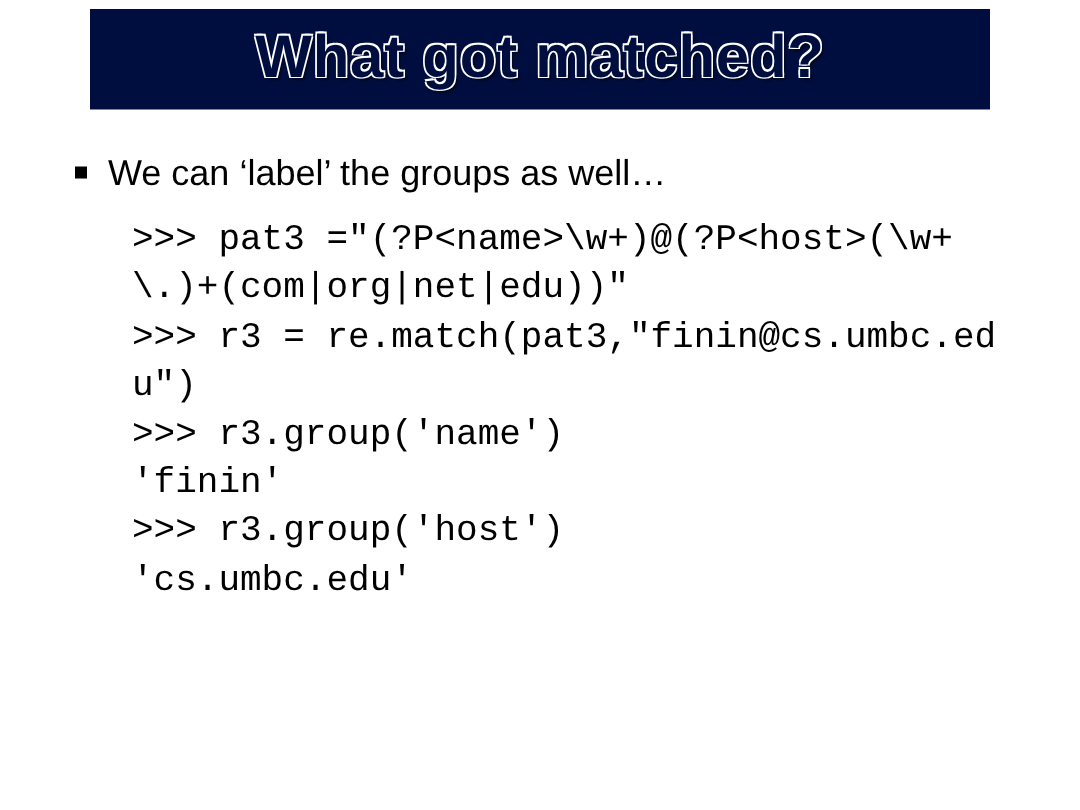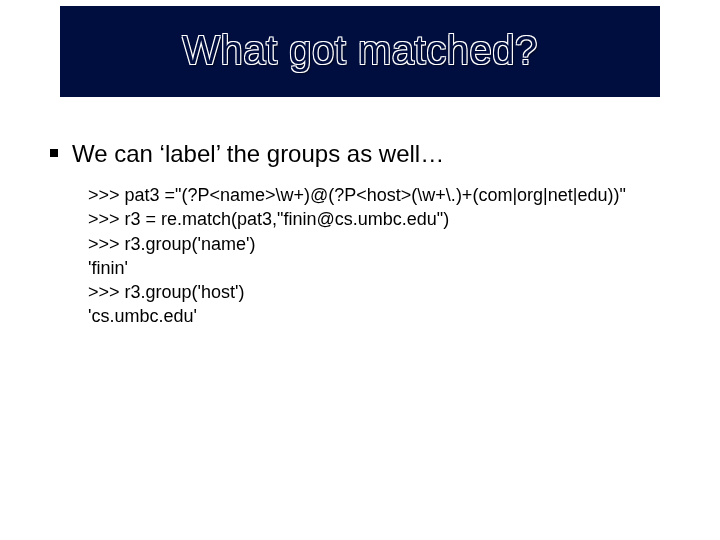--- a/index.html
+++ b/index.html
@@ -18,57 +18,56 @@
     box-sizing: border-box;
     padding: 0 30px 20px 30px;
   }
   .title-band {
     background: #000e3f;
     margin: 6px 30px 0 30px;
     padding: 10px 0 12px 0;
     text-align: center;
   }
   .title-band h1 {
-    margin: 12px;
+    margin: 0;
     font-size: 40px;
-    font-weight: normal;
+    font-weight: bold;
     color: #000e3f;
     
     text-shadow:
       -1px -1px 0 #fff,
        1px -1px 0 #fff,
       -1px  1px 0 #fff,
        1px  1px 0 #fff,
        2px  2px 2px rgba(0,0,0,0.5);
     letter-spacing: 0.5px;
   }
   .body {
     padding: 28px 20px 0 20px;
     font-size: 24px;
     color: #000;
     line-height: 1.25;
   }
   .bullet {
     position: relative;
     padding-left: 22px;
     margin-bottom: 10px;
-    margin-top: 14px;
   }
   .bullet::before {
     content: "";
     position: absolute;
     left: 0;
     top: 10px;
     width: 8px;
     height: 8px;
     background: #000;
   }
   .code {
-    font-family: Liberation Sans, sans-serif;
-    font-size: 18px;
+    font-family: Liberation Mono, monospace;
+    font-size: 24px;
     line-height: 1.35;
     white-space: pre-wrap;
     word-break: break-all;
     padding: 4px 0 10px 38px;
   }
 </style>
 </head>
 <body>
 
 <div class="slide">

